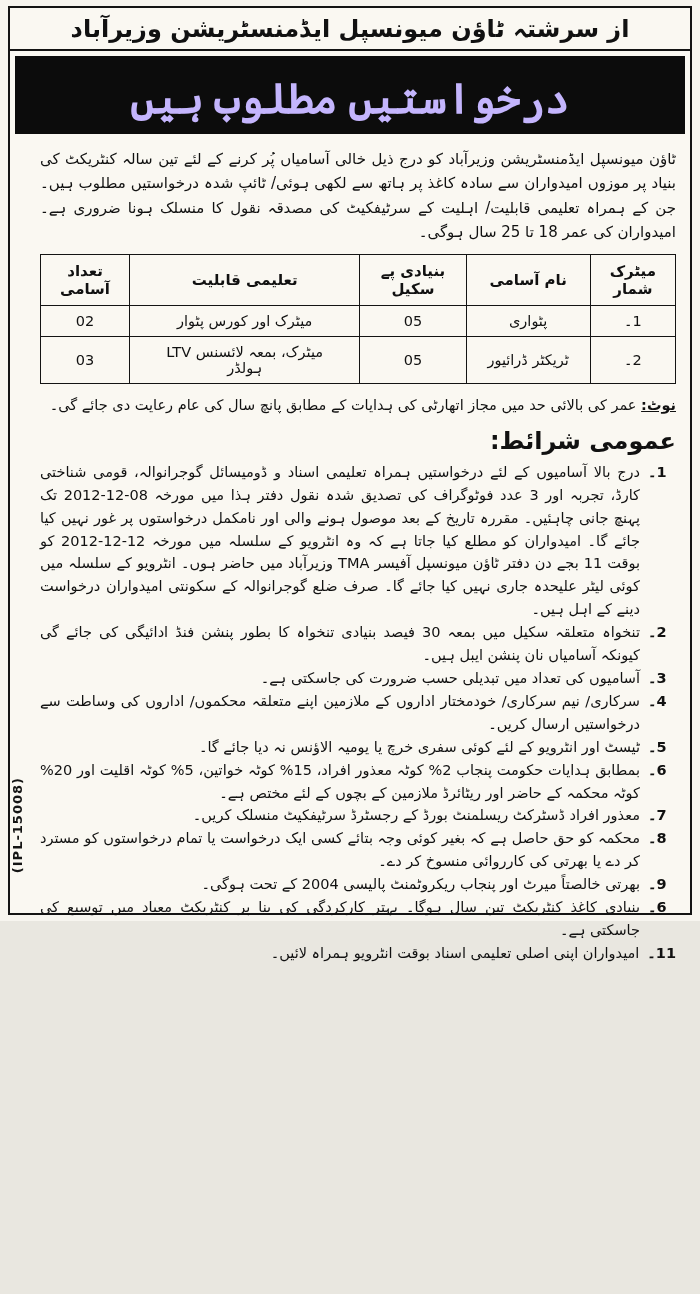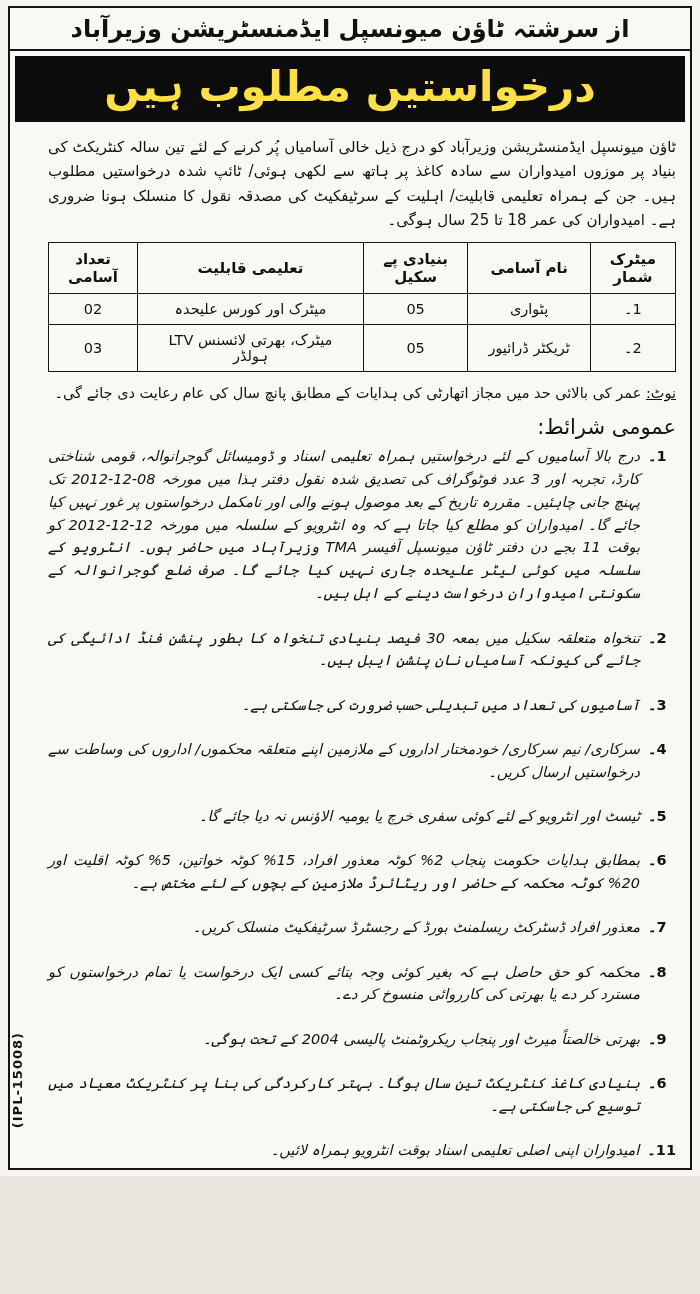--- a/index.html
+++ b/index.html
@@ -4,21 +4,21 @@
 <style>
   * { margin: 0; padding: 0; box-sizing: border-box; }
   html, body {
     width: 700px; height: 1294px;
     background: #e9e7e0;
     font-family: "DejaVu Sans", sans-serif;
     overflow: hidden;
   }
   .page {
     position: relative;
-    width: 700px; height: 1176px;
+    width: 700px; height: 921px;
     background: #f7f5ef;
     color: #111;
   }
   .outer {
     position: absolute;
     inset: 6px 8px 6px 8px;
     border: 2px solid #141414;
     background: #faf8f2;
     display: flex;
     flex-direction: column;
@@ -28,33 +28,33 @@
     text-align: center;
     font-weight: bold;
     font-size: 24px;
     padding: 7px 6px 6px 6px;
     border-bottom: 2px solid #141414;
     letter-spacing: 0.5px;
   }
   .title-banner {
     margin: 5px;
     background: #0c0c0c;
-    color: #fde047;
+    color: #c4b5fd;
     text-align: center;
     font-weight: bold;
     font-size: 42px;
-    padding: 8px 4px 12px 4px;
+    padding: 20px 4px 12px 4px;
     line-height: 1.1;
+    font-family: Liberation Serif, serif;
   }
   .body-area {
     flex: 1;
     display: flex;
     flex-direction: column;
     padding: 8px 14px 0 30px;
-    margin-left: 8px;
   }
   .intro {
     font-size: 15px;
     line-height: 1.62;
     text-align: justify;
   }
   table.positions {
     width: 100%;
     border-collapse: collapse;
     margin: 10px 0 8px 0;
@@ -72,26 +72,26 @@
   table.positions th:nth-child(3), table.positions td:nth-child(3) { width: 17%; }
   table.positions th:nth-child(4), table.positions td:nth-child(4) { width: 38%; }
   table.positions th:nth-child(5), table.positions td:nth-child(5) { width: 14%; }
   .note {
     font-size: 14.5px;
     line-height: 1.55;
     margin: 2px 0 6px 0;
     text-align: justify;
   }
   .note .note-label {
-    font-weight: normal;
+    font-weight: bold;
     text-decoration: underline;
   }
   .cond-heading {
-    font-weight: normal;
-    font-size: 21px;
+    font-weight: bold;
+    font-size: 24px;
     margin: 4px 0 6px 0;
   }
   .conditions {
     flex: 1;
     display: flex;
     flex-direction: column;
     justify-content: space-between;
     padding-bottom: 6px;
   }
   .cond-item {
@@ -103,21 +103,20 @@
   .cond-num {
     flex: 0 0 36px;
     font-weight: bold;
     text-align: left;
     padding-left: 8px;
     white-space: nowrap;
   }
   .cond-text {
     flex: 1;
     text-align: justify;
-    font-style: italic;
   }
   .footer-line {
     text-align: center;
     font-weight: bold;
     font-size: 20px;
     padding: 6px 10px 12px 10px;
   }
   .ref-vertical {
     position: absolute;
     left: 10px;
@@ -154,28 +153,28 @@
             <th>بنیادی پے سکیل</th>
             <th>تعلیمی قابلیت</th>
             <th>تعداد آسامی</th>
           </tr>
         </thead>
         <tbody>
           <tr>
             <td>1۔</td>
             <td>پٹواری</td>
             <td>05</td>
-            <td>میٹرک اور کورس علیحدہ</td>
+            <td>میٹرک اور کورس پٹوار</td>
             <td>02</td>
           </tr>
           <tr>
             <td>2۔</td>
             <td>ٹریکٹر ڈرائیور</td>
             <td>05</td>
-            <td>میٹرک، بھرتی لائسنس LTV ہولڈر</td>
+            <td>میٹرک، بمعہ لائسنس LTV ہولڈر</td>
             <td>03</td>
           </tr>
         </tbody>
       </table>
 
       <p class="note">
         <span class="note-label">نوٹ:</span>
         <span>عمر کی بالائی حد میں مجاز اتھارٹی کی ہدایات کے مطابق پانچ سال کی عام رعایت دی جائے گی۔</span>
       </p>
 

